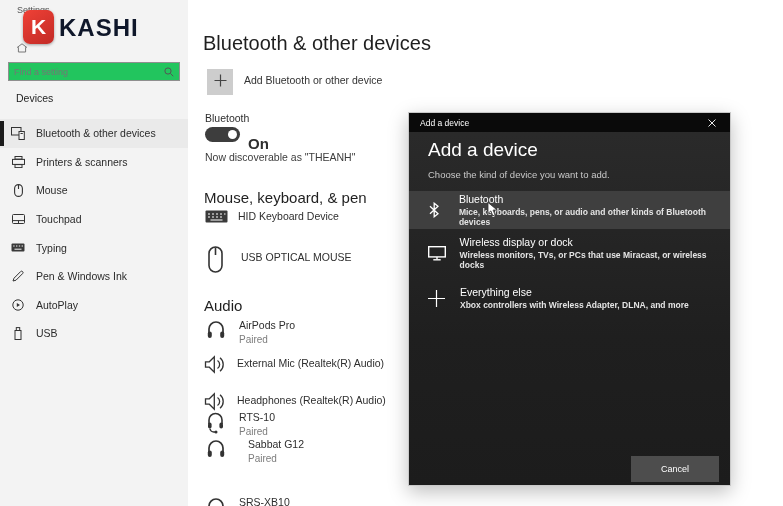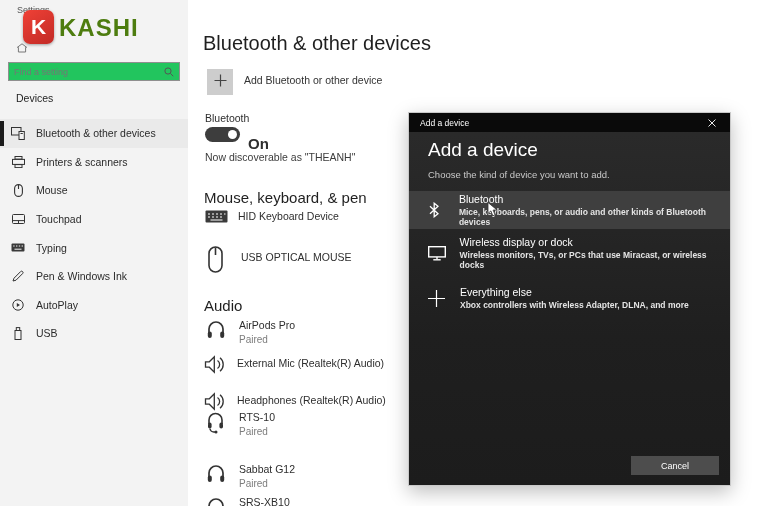--- a/index.html
+++ b/index.html
@@ -7,21 +7,21 @@
           font-family:"Liberation Sans", sans-serif;-webkit-font-smoothing:antialiased;}
 
   
   .sidebar{position:absolute;left:0;top:0;width:188px;height:506px;background:#f3f3f3;}
   .app-title{position:absolute;left:17px;top:5px;font-size:9px;color:#555;}
   .home-item{position:absolute;left:16px;top:39px;}
   .logo{position:absolute;left:23px;top:10px;width:31px;height:34px;border-radius:7px;
         background:linear-gradient(145deg,#ef4136,#c22a26);display:flex;align-items:center;justify-content:center;
         box-shadow:0 1px 3px rgba(0,0,0,.35);}
   .logo span{color:#fff;font-weight:700;font-size:21px;}
-  .brand-name{position:absolute;left:59px;top:14px;font-size:24px;font-weight:700;color:#4d7c0f;letter-spacing:1px;}
+  .brand-name{position:absolute;left:59px;top:14px;font-size:24px;font-weight:700;color:#0f172a;letter-spacing:1px;}
   .search-box{position:absolute;left:8px;top:62px;width:172px;height:19px;background:#22c55e;border:1px solid #8f8f8f;
               display:flex;align-items:center;box-sizing:border-box;padding:0 5px;}
   .search-box input{flex:1;border:none;outline:none;font-size:9px;color:#333;background:transparent;
                     font-family:"Liberation Sans", sans-serif;padding:0;}
   .section-label{position:absolute;left:16px;top:92px;font-size:10.5px;font-weight:400;color:#1f1f1f;}
   .nav{position:absolute;left:0;top:119px;width:188px;}
   .nav-item{position:relative;height:28.6px;display:flex;align-items:center;padding-left:9px;cursor:default;}
   .nav-item.selected{background:#eaeaea;}
   .sel-bar{position:absolute;left:0;top:2px;bottom:2px;width:3.5px;background:#1b1b1b;}
   .nav-ic{width:18px;display:flex;justify-content:center;}
@@ -53,21 +53,21 @@
   .titlebar-text{font-size:8.5px;color:#fff;}
   .close-btn{display:flex;align-items:center;justify-content:center;width:14px;height:14px;}
   .m-heading{position:absolute;left:19px;top:26px;font-size:19px;font-weight:300;color:#ffffff;}
   .m-sub{position:absolute;left:19px;top:56px;font-size:9.5px;color:#c9c9c9;}
   .opt{position:absolute;left:0;right:0;height:38px;display:flex;align-items:center;padding-left:19px;}
   .opt.hl{background:#3f3f3f;}
   .opt-ic{width:32px;display:flex;align-items:center;}
   .opt-tx{display:flex;flex-direction:column;}
   .opt-title{font-size:10.5px;color:#fff;}
   .opt-desc{font-size:8.5px;font-weight:700;color:#e4e4e4;margin-top:2.5px;}
-  .cancel-btn{position:absolute;left:222px;top:343px;width:88px;height:19px;background:#4d4d4d;border:none;
+  .cancel-btn{position:absolute;left:222px;top:343px;width:88px;height:26px;background:#4d4d4d;border:none;
               color:#fff;font-size:9px;font-family:"Liberation Sans", sans-serif;display:flex;align-items:center;justify-content:center;}
   .cursor{position:absolute;left:487px;top:202px;}
 </style>
 </head>
 <body>
 
 <div class="screen">
 
   <div class="sidebar">
     <div class="app-title">Settings</div>
@@ -285,21 +285,21 @@
           <path d="M3.8 17.6 a4.5 4.5 0 0 0 4 3.4 h1.5" fill="none" stroke="#333" stroke-width="1.3"></path>
           <circle cx="10" cy="21" r="1.5" fill="#333"></circle>
         </svg>
     </span>
     <span class="dev-tx">
         <span class="dev-name">RTS-10</span>
       <span class="dev-sub">Paired</span>
       </span>
   </div>
 
-  <div class="dev" style="left:206px;top:463px;">
+  <div class="dev" style="left:206px;top:438px;gap:9px;">
     <span class="dev-ic">
       <svg width="20" height="21" viewBox="0 0 20 21">
           <path d="M3 14 v-4 a7 7 0 0 1 14 0 v4" fill="none" stroke="#333" stroke-width="1.7"></path>
           <rect x="1.8" y="12.6" width="4" height="6.5" rx="2" fill="#333"></rect>
           <rect x="14.2" y="12.6" width="4" height="6.5" rx="2" fill="#333"></rect>
         </svg>
     </span>
     <span class="dev-tx">
         <span class="dev-name">Sabbat G12</span>
       <span class="dev-sub">Paired</span>

